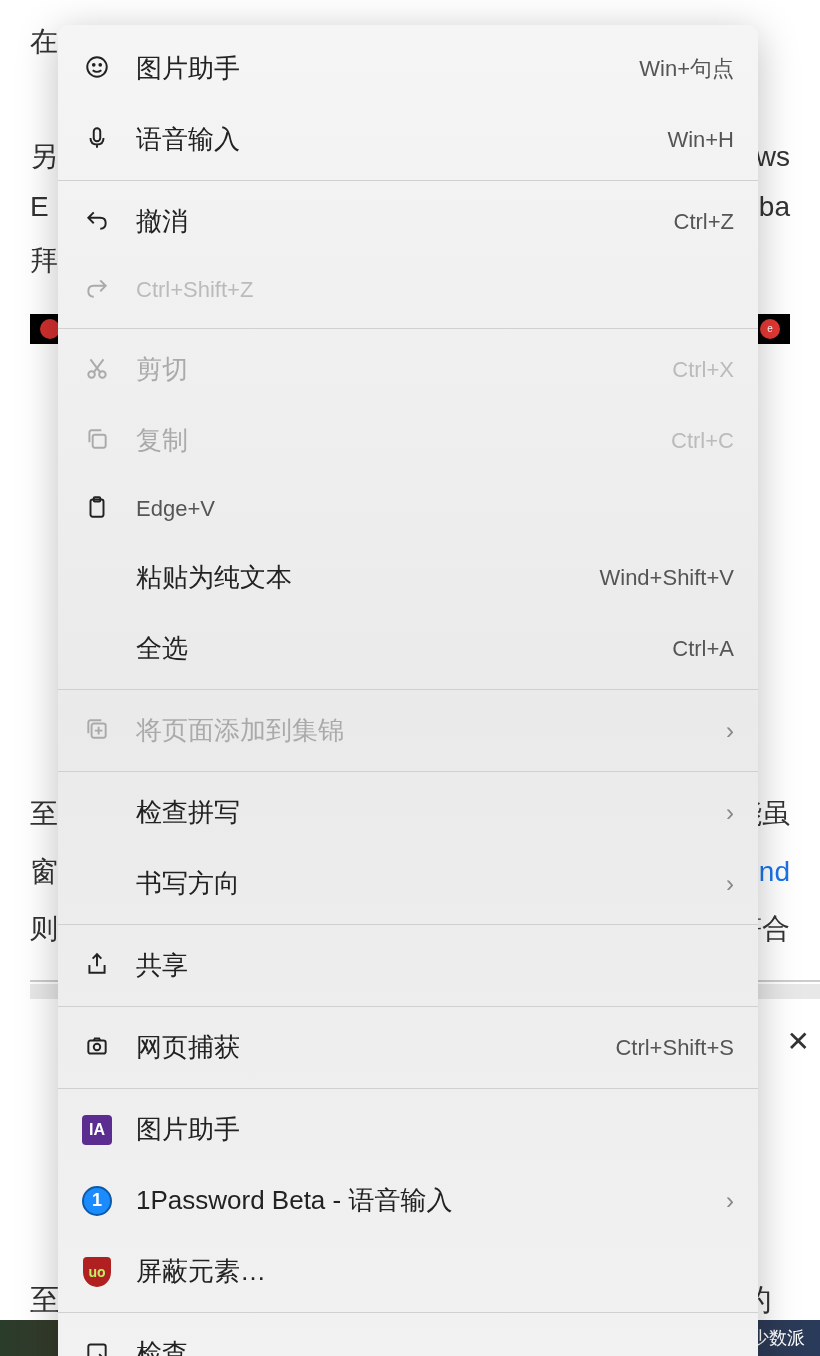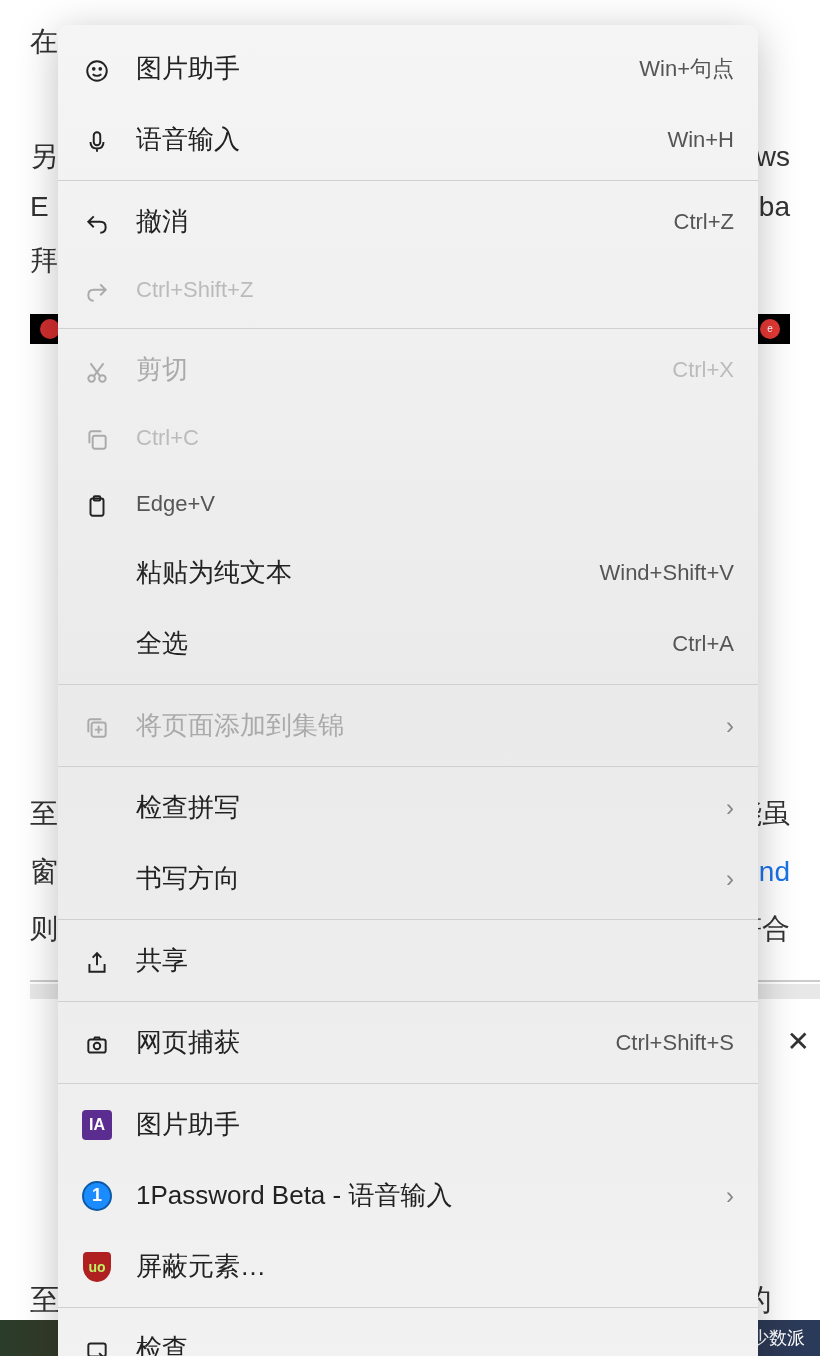--- a/index.html
+++ b/index.html
@@ -130,21 +130,21 @@
     .menu-item.disabled {
       color: #aaa;
       cursor: default;
     }
     .menu-icon {
       width: 30px;
       height: 30px;
       margin-right: 24px;
       flex-shrink: 0;
       display: flex;
-      align-items: flex-end;
+      align-items: flex-start;
       justify-content: center;
     }
     .menu-label {
       flex: 1;
     }
     .menu-shortcut {
       font-size: 22px;
       color: #555;
     }
     .menu-item.disabled .menu-shortcut {
@@ -302,20 +302,21 @@
     <span class="menu-shortcut">Ctrl+X</span>
   </div>
 
   <div class="menu-item disabled">
     <span class="menu-icon">
       <svg viewBox="0 0 24 24" width="26" height="26">
           <rect x="8" y="8" width="12" height="12" rx="2"></rect>
           <path d="M5 15 L5 6 Q5 4 7 4 L16 4"></path>
         </svg>
     </span>
+    <span class="menu-label">复制</span>
     <span class="menu-shortcut">Ctrl+C</span>
   </div>
 
   <div class="menu-item">
     <span class="menu-icon">
       <svg viewBox="0 0 24 24" width="26" height="26">
           <rect x="6" y="5" width="12" height="16" rx="2"></rect>
           <rect x="9" y="3" width="6" height="4" rx="1"></rect>
         </svg>
     </span>

